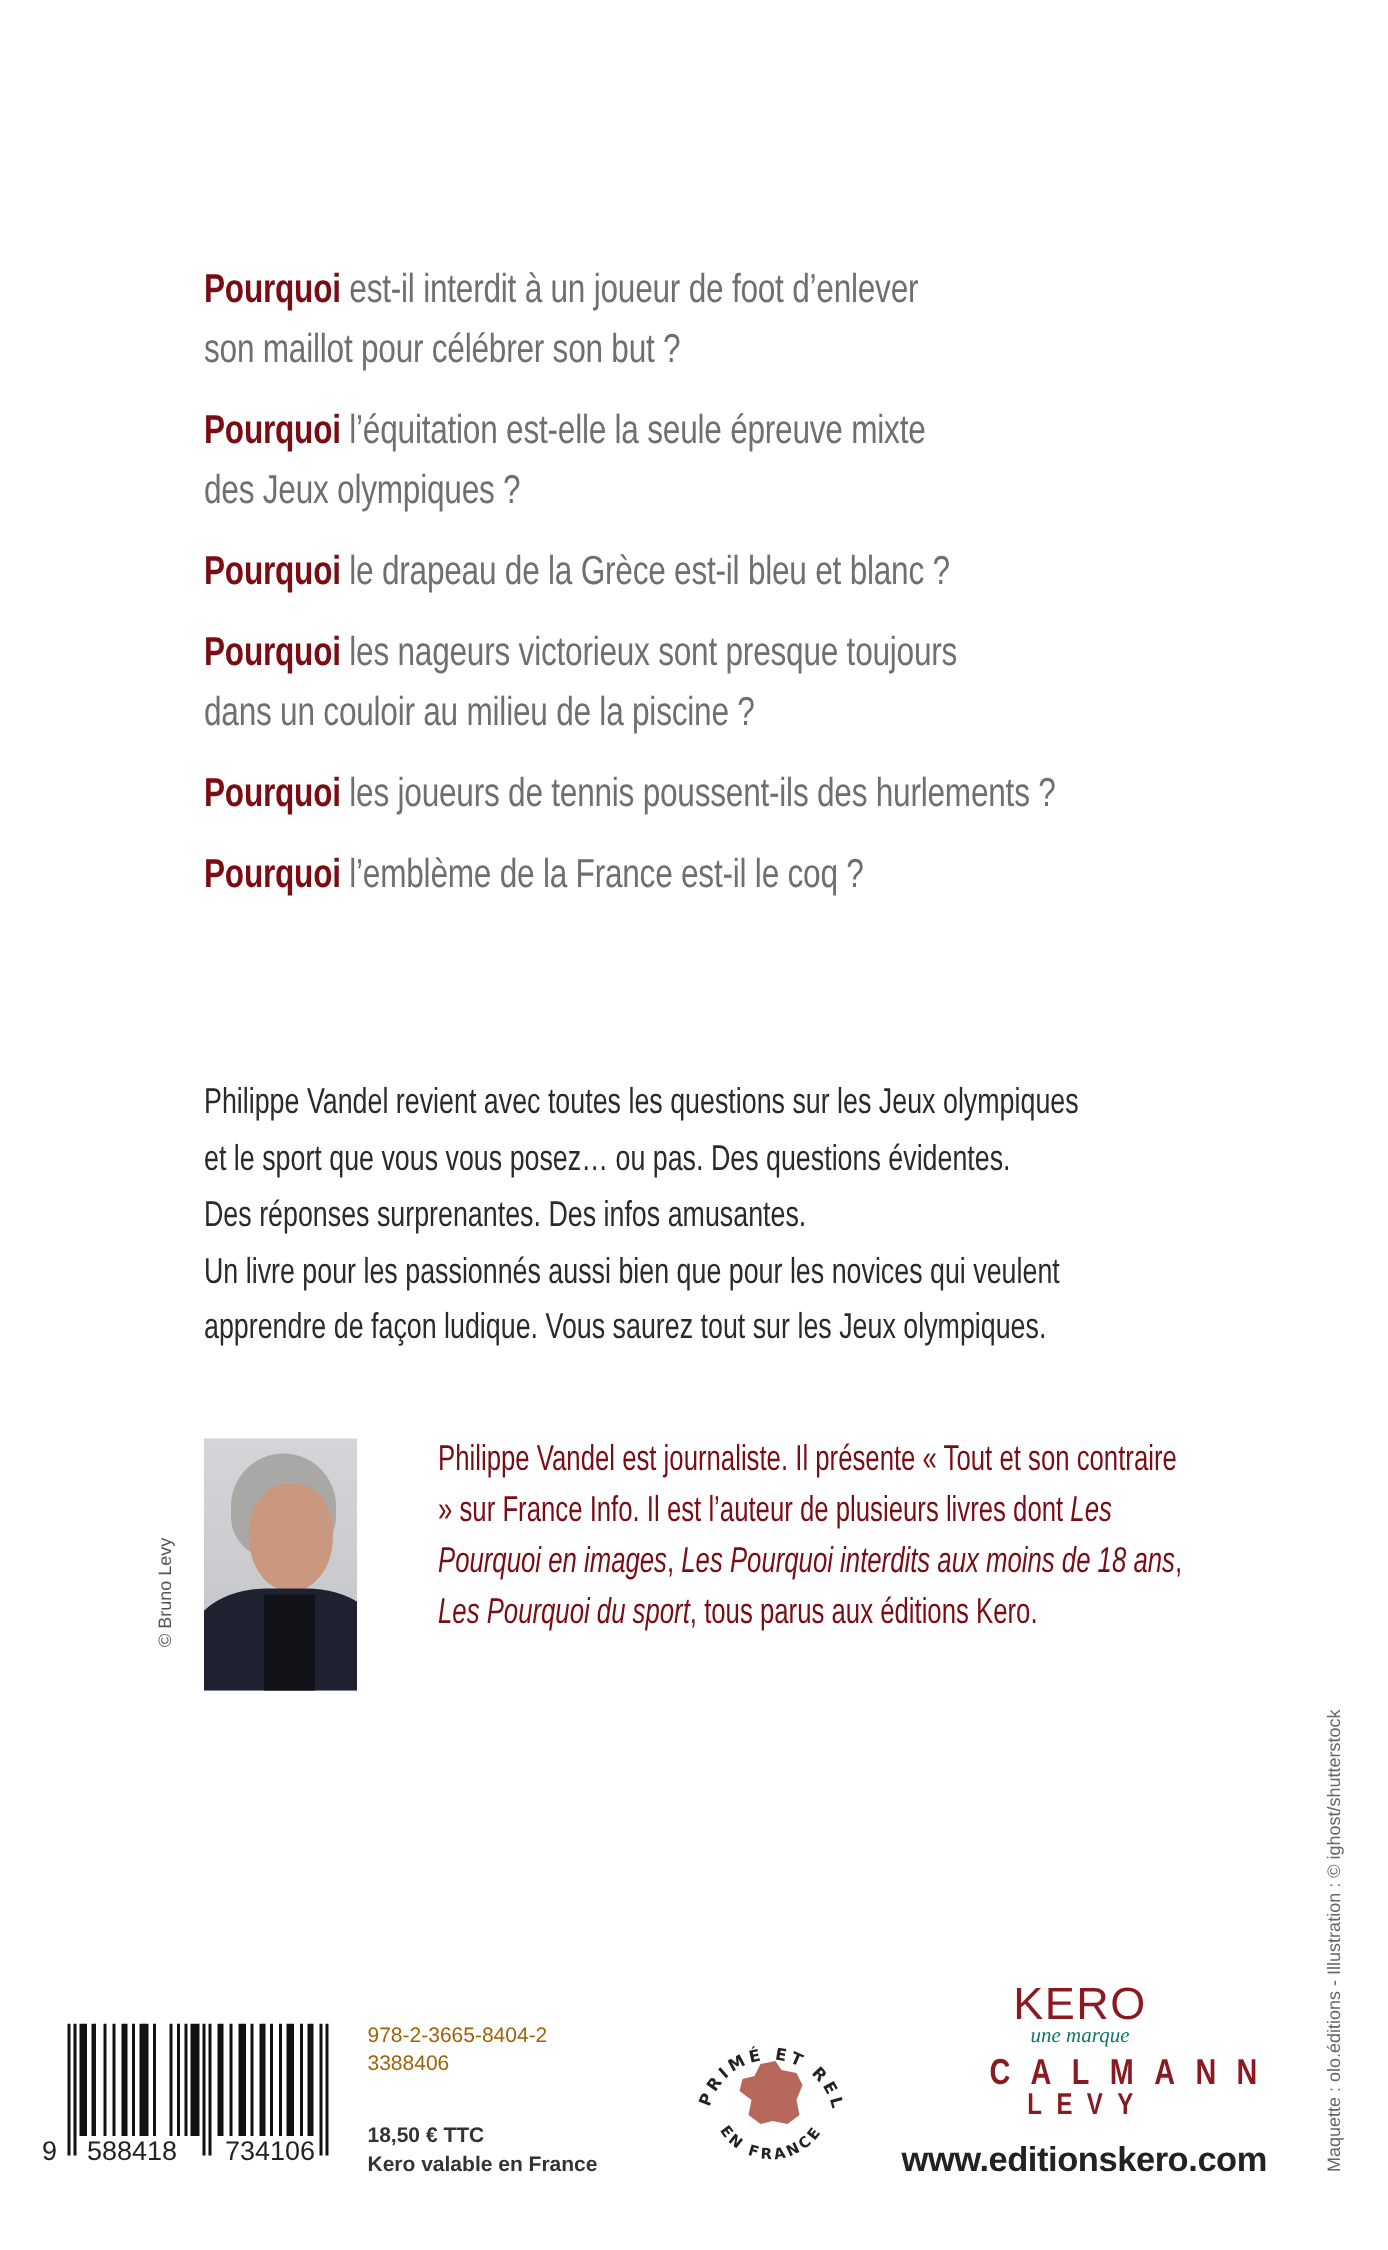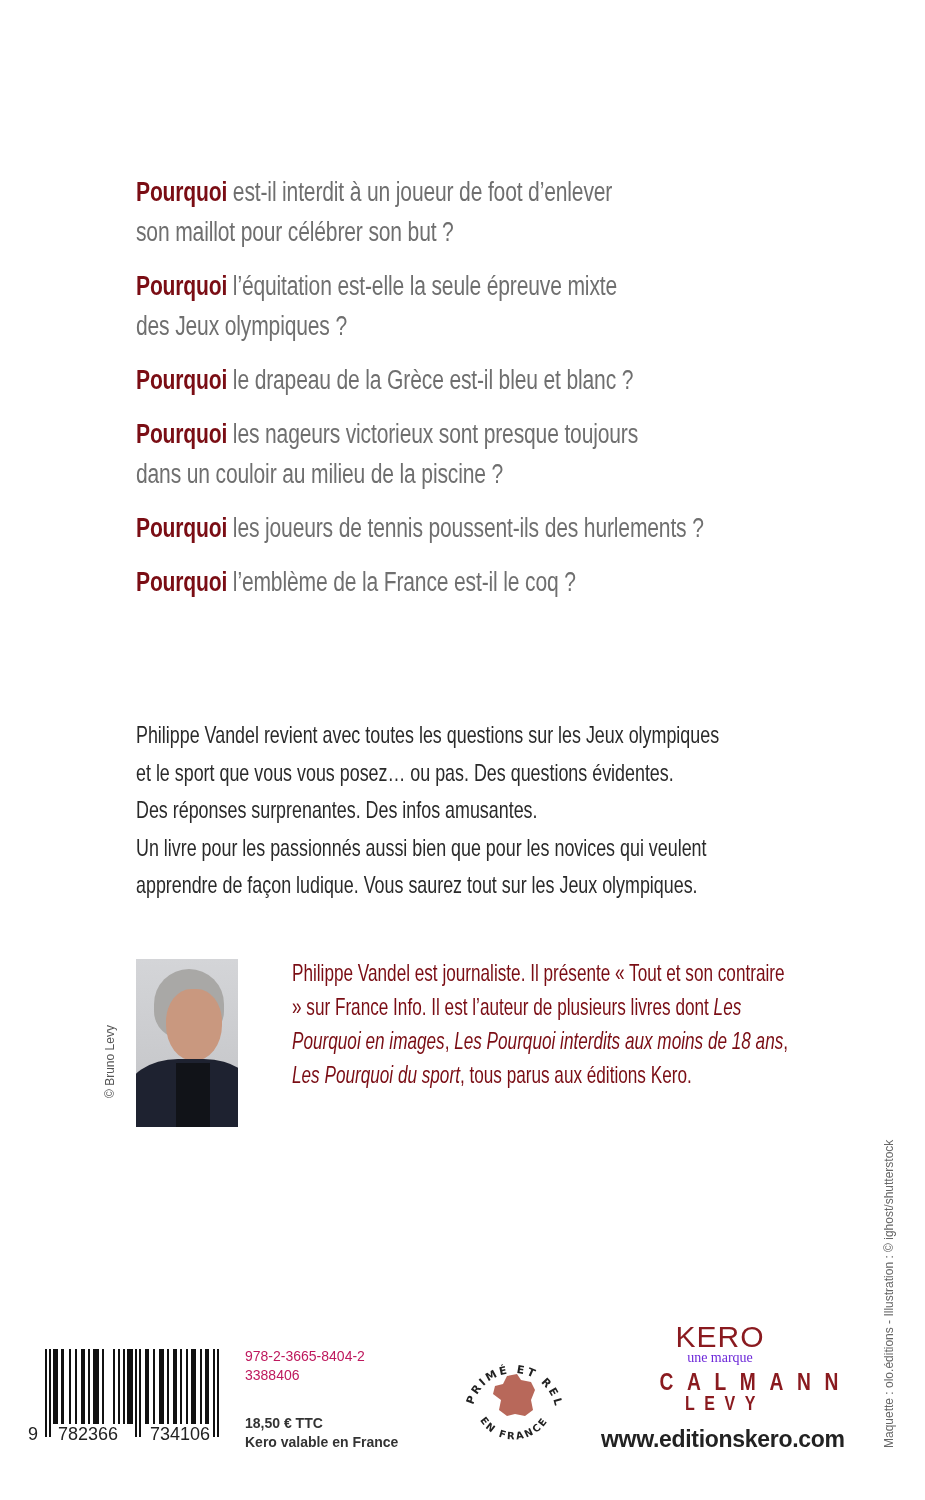--- a/index.html
+++ b/index.html
@@ -27,28 +27,28 @@
   .bio { position: absolute; left: 292px; top: 956px; width: 700px;
          font-size: 24px; line-height: 34px; color: #7a0d14;
          transform: scaleX(0.715); transform-origin: left top; }
   .bio i { font-style: italic; }
 
   .side-credit { position: absolute; left: 882px; top: 1448px; font-size: 12px; color: #666;
                  transform: rotate(-90deg); transform-origin: left top; white-space: nowrap; }
 
   .barcode { position: absolute; left: 43px; top: 1349px; width: 190px; height: 90px; }
   .barcode-digits { position: absolute; top: 1424px; font-size: 18px; color: #222; }
-  .isbn { position: absolute; left: 245px; top: 1347px; font-size: 14px; line-height: 19px; color: #be185d; }
+  .isbn { position: absolute; left: 245px; top: 1347px; font-size: 14px; line-height: 19px; color: #a16207; }
   .price { position: absolute; left: 245px; top: 1414px; font-size: 14px; line-height: 19px; color: #333; font-weight: bold; }
 
   .stamp { position: absolute; left: 459px; top: 1344px; width: 110px; height: 110px; }
 
   .kero { position: absolute; left: 640px; top: 1320px; width: 160px; text-align: center; }
   .kero-logo { font-size: 30px; color: #8a1a1f; font-weight: normal; letter-spacing: 1px; }
-  .une-marque { font-family: "Liberation Serif", serif; font-size: 14px; color: #6d28d9; margin-top: -4px; }
+  .une-marque { font-family: "Liberation Serif", serif; font-style: italic; font-size: 14px; color: #0f766e; margin-top: -4px; }
   .calmann { font-size: 24px; color: #8a1a1f; font-weight: bold; letter-spacing: 17px; margin-left: 4px; line-height: 24px; margin-top: 4px;
              transform: scaleX(0.8); }
   .levy { font-size: 20px; color: #8a1a1f; font-weight: bold; letter-spacing: 12px; line-height: 18px; margin-left: 10px; transform: scaleX(0.8); }
   .website { position: absolute; left: 601px; top: 1426px; font-size: 23px; font-weight: bold; color: #222; letter-spacing: -0.3px; }
 </style>
 </head>
 <body>
 
 <div class="questions">
   <div class="q"><span class="kw">Pourquoi</span><span> est-il interdit à un joueur de foot d’enlever</span><br><span>son maillot pour célébrer son but ?</span></div>
@@ -105,21 +105,21 @@
       <rect x="137" y="0" width="2" height="75"></rect>
     <rect x="143" y="0" width="2" height="75"></rect>
       <rect x="148" y="0" width="5" height="75"></rect>
     <rect x="157" y="0" width="2" height="75"></rect>
       <rect x="162" y="0" width="4" height="75"></rect>
     <rect x="170" y="0" width="2" height="88"></rect>
       <rect x="174" y="0" width="2" height="88"></rect>
   </g>
 </svg>
 <div class="barcode-digits" style="left:28px">9</div>
-<div class="barcode-digits" style="left:58px">782366</div>
+<div class="barcode-digits" style="left:58px">588418</div>
 <div class="barcode-digits" style="left:150px">734106</div>
 
 <div class="isbn">
   <div>978-2-3665-8404-2</div>
   <div>3388406</div>
 </div>
 <div class="price">
   <div>18,50 € TTC</div>
   <div>Kero valable en France</div>
 </div>

